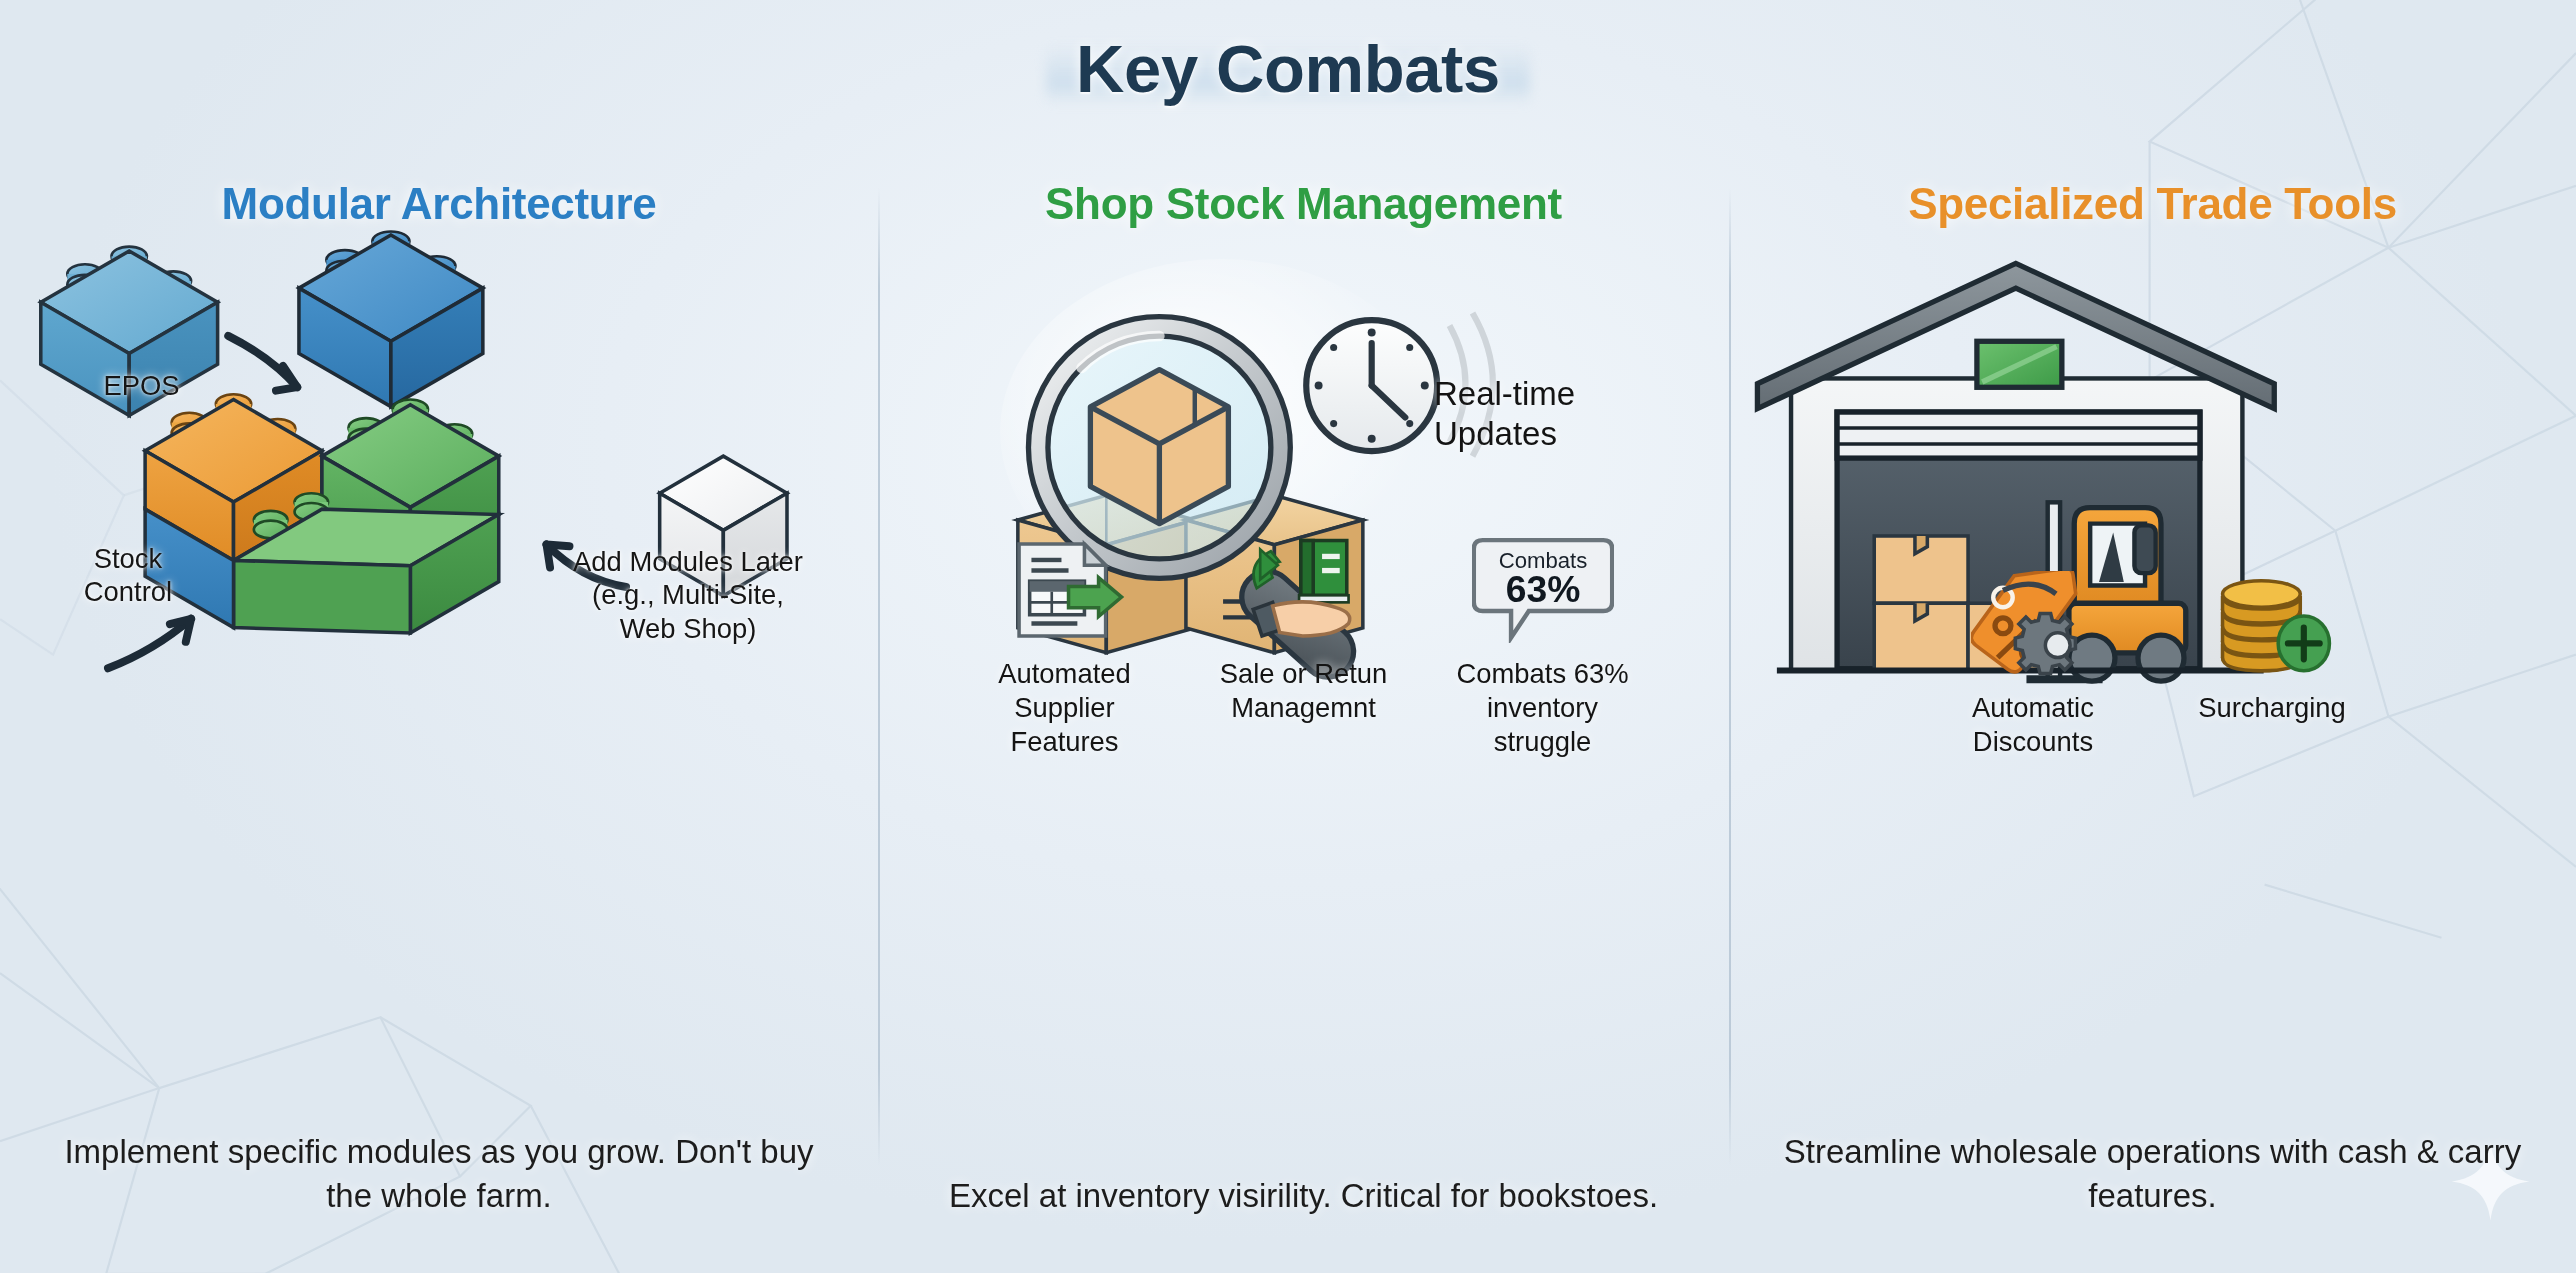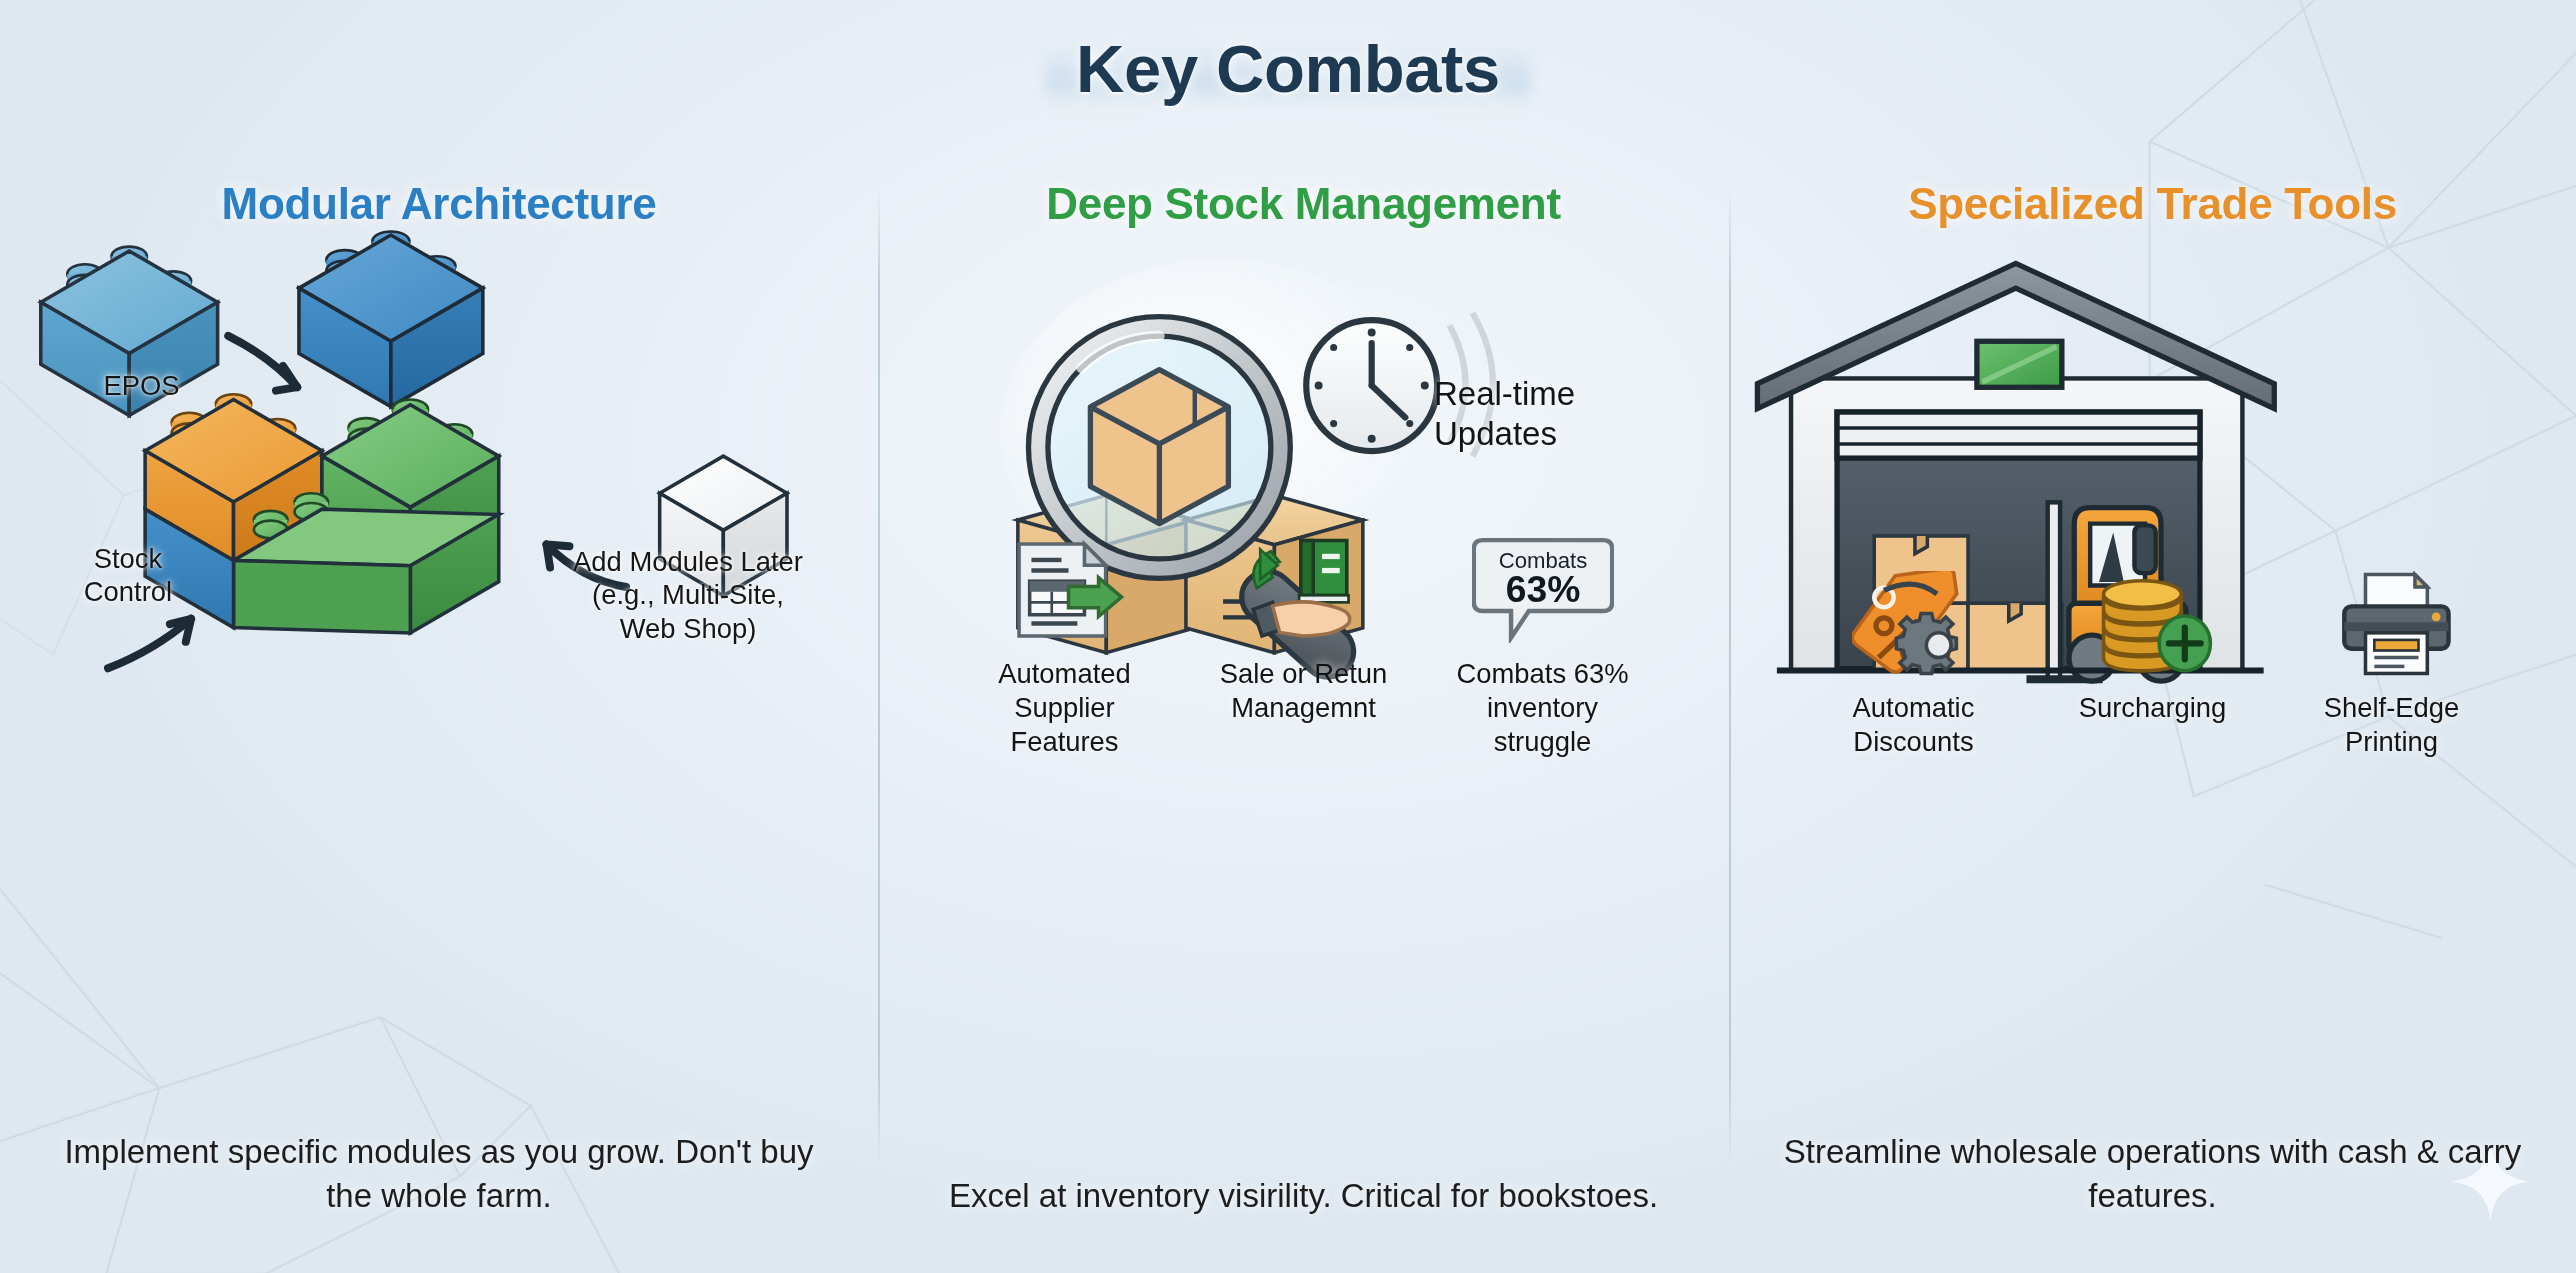--- a/index.html
+++ b/index.html
@@ -429,21 +429,21 @@
 Control</div>
       <div class="art-label" style="left:504px; top:317px; width:336px;">Add Modules Later
 (e.g., Multi-Site,
 Web Shop)</div>
     </div>
 
     <div class="caption">Implement specific modules as you grow. Don't buy the whole farm.</div>
   </div>
 
   <div class="col col-2">
-    <div class="col-heading">Deep Stock
+    <div class="col-heading">Shop Stock
 Management</div>
 
     <div class="art-area">
       <svg viewBox="0 0 962 600" width="851" height="531">
         <defs>
           <radialGradient id="gGlow" cx="0.42" cy="0.4" r="0.55">
             <stop offset="0" stop-color="#ffffff" stop-opacity=".95"></stop>
             <stop offset="1" stop-color="#ffffff" stop-opacity="0"></stop>
           </radialGradient>
           <linearGradient id="gBoxTop" x1="0" y1="0" x2="0" y2="1">
@@ -704,39 +704,20 @@
               </g>
               <g>
                 <ellipse cx="106" cy="82" rx="29" ry="31" fill="#45a051" stroke="#27702f" stroke-width="4"></ellipse>
                 <path d="M106 64 L106 100 M88 82 L124 82" stroke="#123c18" stroke-width="7" stroke-linecap="round"></path>
               </g>
             </svg>
           </div>
           <div class="feat-label">Surcharging</div>
         </div>
 
-        <div class="feat">
-          <div class="feat-ico">
-            <svg viewBox="0 0 140 120" width="124" height="106">
-              <path d="M40 4 L96 4 L110 18 L110 42 L40 42 Z" fill="#fbfcfd" stroke="#4a5660" stroke-width="4"></path>
-              <path d="M96 4 L96 18 L110 18 Z" fill="#e2b77a" stroke="#4a5660" stroke-width="4"></path>
-              <rect x="16" y="40" width="118" height="48" rx="8" fill="#5c676f" stroke="#2b343b" stroke-width="5"></rect>
-              <rect x="16" y="58" width="118" height="10" fill="#434d55"></rect>
-              <circle cx="120" cy="52" r="5" fill="#eca93a"></circle>
-              <rect x="40" y="70" width="70" height="46" fill="#fbfcfd" stroke="#2b343b" stroke-width="4"></rect>
-              <rect x="50" y="78" width="50" height="12" fill="#eca93a" stroke="#2b343b" stroke-width="3"></rect>
-              <g stroke="#4a5660" stroke-width="4">
-                <path d="M50 98 L100 98"></path>
-                  <path d="M50 108 L84 108"></path>
-              </g>
-            </svg>
-          </div>
-          <div class="feat-label">Shelf-Edge
-Printing</div>
-        </div>
       </div>
     </div>
 
     <div class="caption">Streamline wholesale operations with cash &amp; carry features.</div>
   </div>
 
 </div>
 
 
 </body></html>

